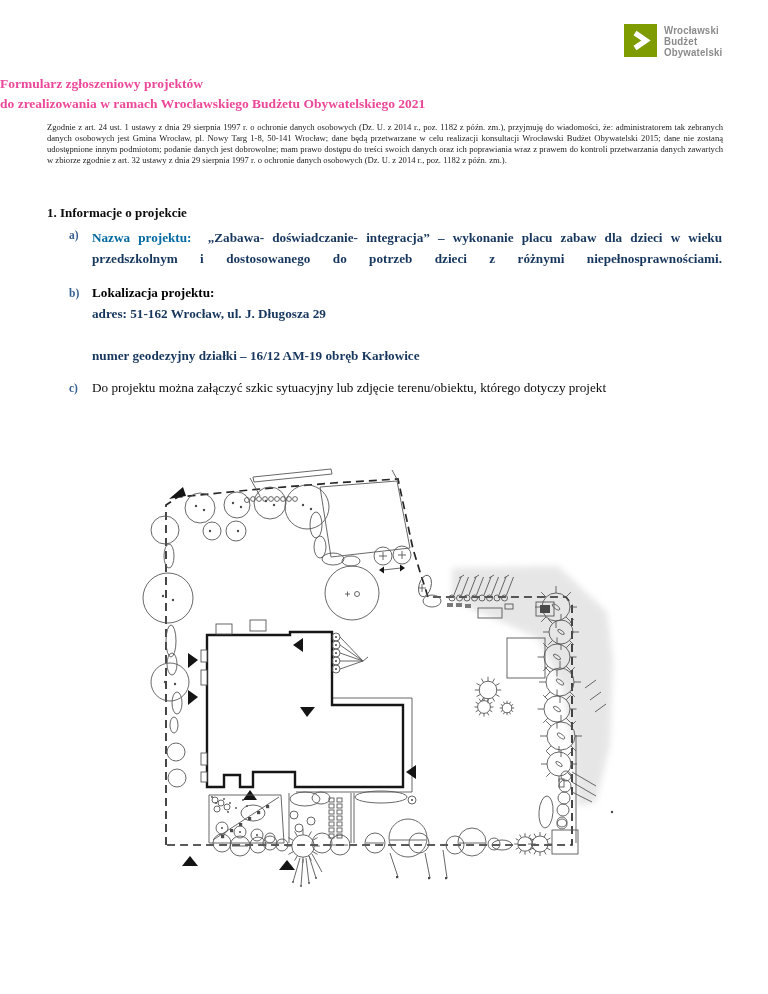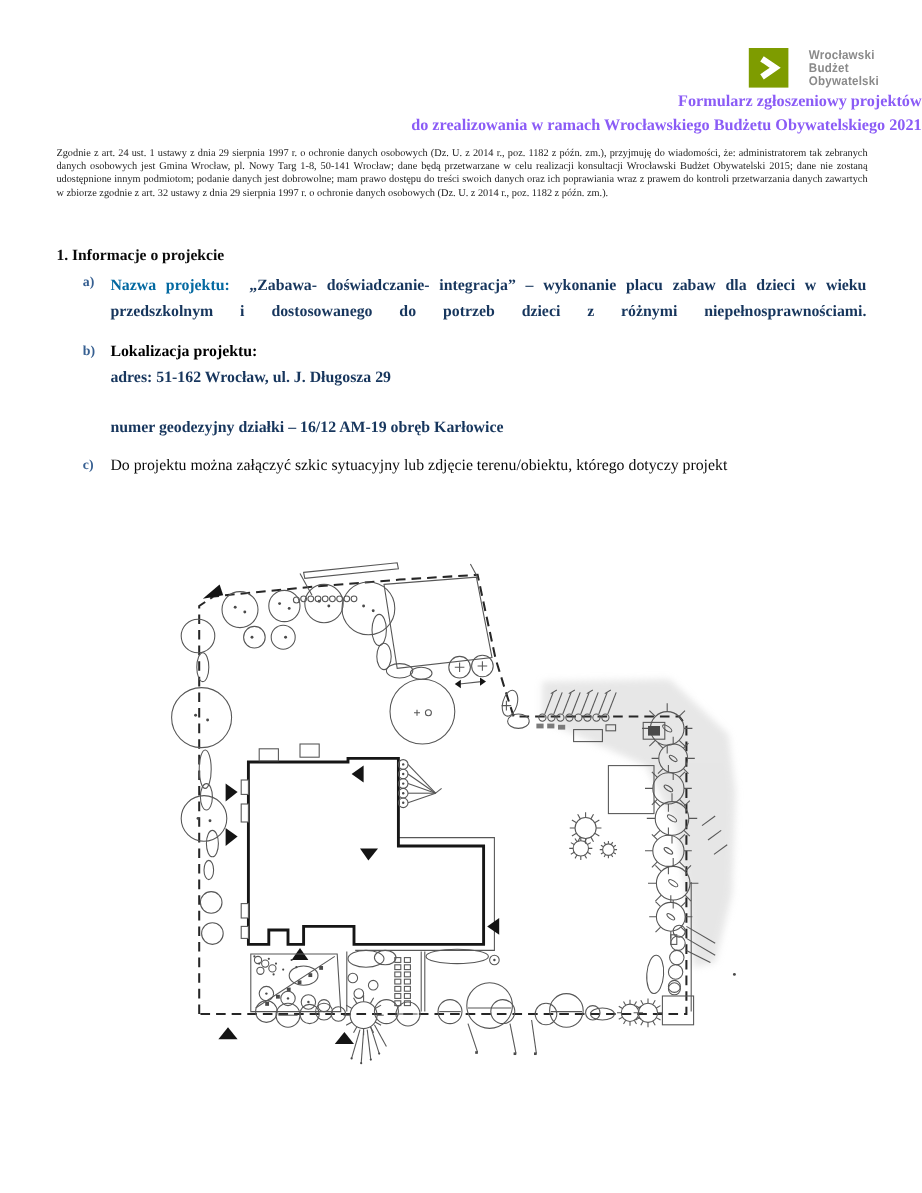--- a/index.html
+++ b/index.html
@@ -3,27 +3,27 @@
 <meta charset="utf-8">
 <style>
   html,body{margin:0;padding:0;}
   body{
     width:768px;height:994px;position:relative;background:#ffffff;
     font-family:"Liberation Serif", serif;color:#1a1a1a;overflow:hidden;
   }
   .abs{position:absolute;}
 
   
-  .logo{top:40px;left:624px;display:flex;gap:17px;align-items:flex-start;}
+  .logo{top:24px;left:624px;display:flex;gap:7px;align-items:flex-start;}
   .logo-box{width:33px;height:33px;background:#7E9C00;display:flex;align-items:center;justify-content:center;}
   .logo-text{font-family:"Liberation Sans", sans-serif;font-size:10.5px;line-height:11px;
     font-weight:700;color:#8a8a8a;transform:scaleX(.92);transform-origin:left top;letter-spacing:.2px;margin-top:1px;}
 
   
-  .title{top:74px;left:0;width:768px;text-align:right;font-weight:bold;font-size:13.5px;line-height:20px;color:#8b5cf6;}
+  .title{top:74px;left:0;width:768px;text-align:left;font-weight:bold;font-size:13.5px;line-height:20px;color:#ec4899;}
 
   
   .legal{top:122px;left:47px;width:676px;font-size:8.6px;line-height:11px;text-align:justify;color:#222;}
   .legal p{margin:0;}
 
   
   .sec-heading{top:205px;left:47px;font-size:13px;font-weight:bold;color:#0b0b0b;}
 
   .marker{font-weight:bold;color:#365F91;font-size:11.5px;}
   .item-a{top:227px;left:92px;width:630px;font-size:13.2px;line-height:21px;font-weight:bold;

